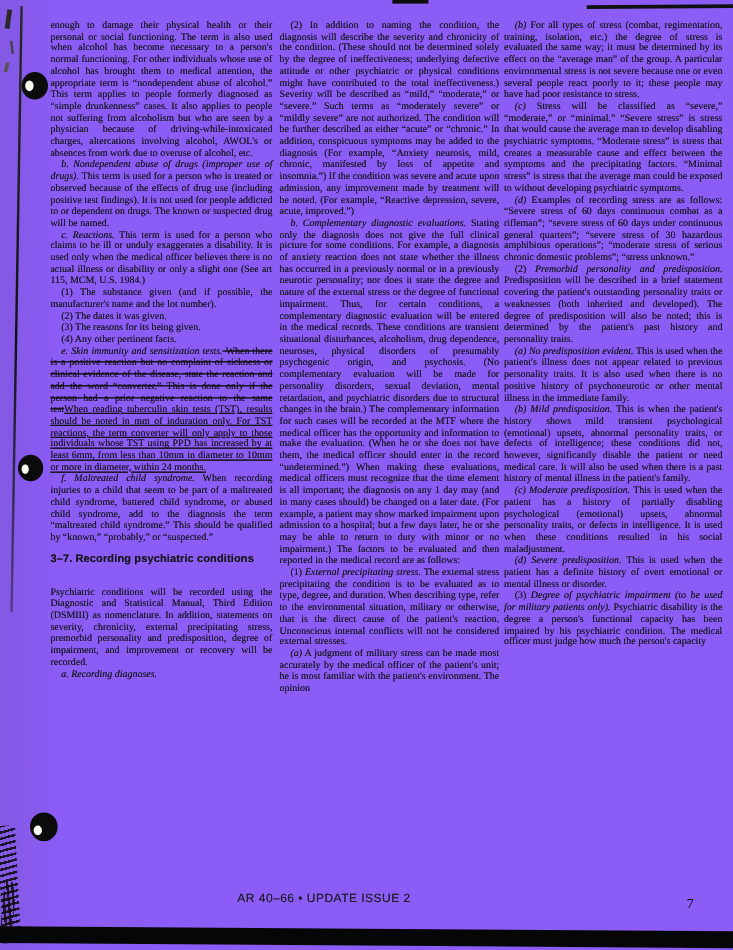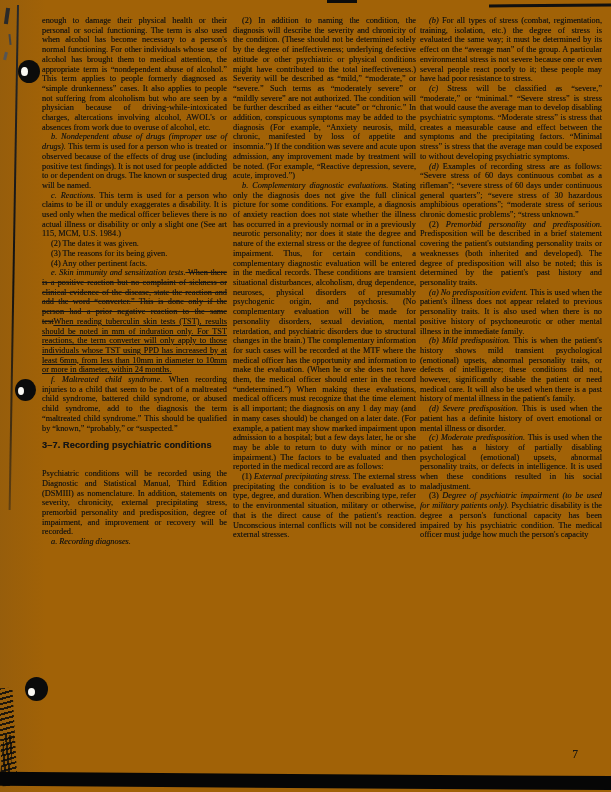--- a/index.html
+++ b/index.html
@@ -1,19 +1,19 @@
 <!DOCTYPE html>
 <html><head>
 <meta charset="utf-8">
 <style>
   html,body{margin:0;padding:0;background:#e8e6e0;}
   .page{
     position:relative;
     width:611px;height:792px;
-    background:#a16207;
+    background:#8b5cf6;
     overflow:hidden;
     font-family:"Liberation Serif", serif;
     color:#161616;
   }
   .edge-shade{
     position:absolute;left:0;top:0;width:46px;height:792px;
     background:linear-gradient(90deg, rgba(60,55,50,0.10), rgba(60,55,50,0.0));
     pointer-events:none;
   }
   .col{
@@ -101,40 +101,43 @@
   <div class="artifact blob blob-2"></div>
   <div class="artifact blob blob-3"></div>
   <div class="artifact scribble"></div>
   <div class="artifact scribble2"></div>
   <div class="artifact bottombar"></div>
 
   <div class="col col-1">
       <p class=" noindent"><span>enough to damage their physical health or their personal or social functioning. The term is also used when alcohol has become necessary to a person's normal functioning. For other individuals whose use of alcohol has brought them to medical attention, the appropriate term is “nondependent abuse of alcohol.” This term applies to people formerly diagnosed as “simple drunkenness” cases. It also applies to people not suffering from alcoholism but who are seen by a physician because of driving-while-intoxicated charges, altercations involving alcohol, AWOL's or absences from work due to overuse of alcohol, etc.</span></p>
       <p class=""><span class="it">b. Nondependent abuse of drugs (improper use of drugs).</span><span> This term is used for a person who is treated or observed because of the effects of drug use (including positive test findings). It is not used for people addicted to or dependent on drugs. The known or suspected drug will be named.</span></p>
       <p class=""><span class="it">c. Reactions.</span><span> This term is used for a person who claims to be ill or unduly exaggerates a disability. It is used only when the medical officer believes there is no actual illness or disability or only a slight one (See art 115, MCM, U.S. 1984.)</span></p>
+      <p class=""><span>(1) The substance given (and if possible, the manufacturer's name and the lot number).</span></p>
       <p class=""><span>(2) The dates it was given.</span></p>
       <p class=""><span>(3) The reasons for its being given.</span></p>
       <p class=""><span>(4) Any other pertinent facts.</span></p>
       <p class=""><span class="it">e. Skin immunity and sensitization tests.</span><span class="st"> When there is a positive reaction but no complaint of sickness or clinical evidence of the disease, state the reaction and add the word “converter.” This is done only if the person had a prior negative reaction to the same test</span><span class="ul">When reading tuberculin skin tests (TST), results should be noted in mm of induration only. For TST reactions, the term converter will only apply to those individuals whose TST using PPD has increased by at least 6mm, from less than 10mm in diameter to 10mm or more in diameter, within 24 months.</span></p>
       <p class=""><span class="it">f. Maltreated child syndrome.</span><span> When recording injuries to a child that seem to be part of a maltreated child syndrome, battered child syndrome, or abused child syndrome, add to the diagnosis the term “maltreated child syndrome.” This should be qualified by “known,” “probably,” or “suspected.”</span></p>
       <p class="heading"><span>3–7. Recording psychiatric conditions</span></p>
       <p class=" noindent"><span>Psychiatric conditions will be recorded using the Diagnostic and Statistical Manual, Third Edition (DSMIII) as nomenclature. In addition, statements on severity, chronicity, external precipitating stress, premorbid personality and predisposition, degree of impairment, and improvement or recovery will be recorded.</span></p>
       <p class=""><span class="it">a. Recording diagnoses.</span></p>
     </div>
   <div class="col col-2">
       <p class=""><span>(2) In addition to naming the condition, the diagnosis will describe the severity and chronicity of the condition. (These should not be determined solely by the degree of ineffectiveness; underlying defective attitude or other psychiatric or physical conditions might have contributed to the total ineffectiveness.) Severity will be described as “mild,” “moderate,” or “severe.” Such terms as “moderately severe” or “mildly severe” are not authorized. The condition will be further described as either “acute” or “chronic.” In addition, conspicuous symptoms may be added to the diagnosis (For example, “Anxiety neurosis, mild, chronic, manifested by loss of appetite and insomnia.”) If the condition was severe and acute upon admission, any improvement made by treatment will be noted. (For example, “Reactive depression, severe, acute, improved.”)</span></p>
       <p class=""><span class="it">b. Complementary diagnostic evaluations.</span><span> Stating only the diagnosis does not give the full clinical picture for some conditions. For example, a diagnosis of anxiety reaction does not state whether the illness has occurred in a previously normal or in a previously neurotic personality; nor does it state the degree and nature of the external stress or the degree of functional impairment. Thus, for certain conditions, a complementary diagnostic evaluation will be entered in the medical records. These conditions are transient situational disturbances, alcoholism, drug dependence, neuroses, physical disorders of presumably psychogenic origin, and psychosis. (No complementary evaluation will be made for personality disorders, sexual deviation, mental retardation, and psychiatric disorders due to structural changes in the brain.) The complementary information for such cases will be recorded at the MTF where the medical officer has the opportunity and information to make the evaluation. (When he or she does not have them, the medical officer should enter in the record “undetermined.”) When making these evaluations, medical officers must recognize that the time element is all important; the diagnosis on any 1 day may (and in many cases should) be changed on a later date. (For example, a patient may show marked impairment upon admission to a hospital; but a few days later, he or she may be able to return to duty with minor or no impairment.) The factors to be evaluated and then reported in the medical record are as follows:</span></p>
       <p class=""><span>(1) </span><span class="it">External precipitating stress.</span><span> The external stress precipitating the condition is to be evaluated as to type, degree, and duration. When describing type, refer to the environmental situation, military or otherwise, that is the direct cause of the patient's reaction. Unconscious internal conflicts will not be considered external stresses.</span></p>
+      <p class=""><span class="it">(a)</span><span> A judgment of military stress can be made most accurately by the medical officer of the patient's unit; he is most familiar with the patient's environment. The opinion</span></p>
     </div>
   <div class="col col-3">
       <p class=""><span class="it">(b)</span><span> For all types of stress (combat, regimentation, training, isolation, etc.) the degree of stress is evaluated the same way; it must be determined by its effect on the “average man” of the group. A particular environmental stress is not severe because one or even several people react poorly to it; these people may have had poor resistance to stress.</span></p>
       <p class=""><span class="it">(c)</span><span> Stress will be classified as “severe,” “moderate,” or “minimal.” “Severe stress” is stress that would cause the average man to develop disabling psychiatric symptoms. “Moderate stress” is stress that creates a measurable cause and effect between the symptoms and the precipitating factors. “Minimal stress” is stress that the average man could be exposed to without developing psychiatric symptoms.</span></p>
       <p class=""><span class="it">(d)</span><span> Examples of recording stress are as follows: “Severe stress of 60 days continuous combat as a rifleman”; “severe stress of 60 days under continuous general quarters”; “severe stress of 30 hazardous amphibious operations”; “moderate stress of serious chronic domestic problems”; “stress unknown.”</span></p>
       <p class=""><span>(2) </span><span class="it">Premorbid personality and predisposition.</span><span> Predisposition will be described in a brief statement covering the patient's outstanding personality traits or weaknesses (both inherited and developed). The degree of predisposition will also be noted; this is determined by the patient's past history and personality traits.</span></p>
       <p class=""><span class="it">(a) No predisposition evident.</span><span> This is used when the patient's illness does not appear related to previous personality traits. It is also used when there is no positive history of psychoneurotic or other mental illness in the immediate family.</span></p>
       <p class=""><span class="it">(b) Mild predisposition.</span><span> This is when the patient's history shows mild transient psychological (emotional) upsets, abnormal personality traits, or defects of intelligence; these conditions did not, however, significantly disable the patient or need medical care. It will also be used when there is a past history of mental illness in the patient's family.</span></p>
+      <p class=""><span class="it">(c) Moderate predisposition.</span><span> This is used when the patient has a history of partially disabling psychological (emotional) upsets, abnormal personality traits, or defects in intelligence. It is used when these conditions resulted in his social maladjustment.</span></p>
       <p class=""><span class="it">(d) Severe predisposition.</span><span> This is used when the patient has a definite history of overt emotional or mental illness or disorder.</span></p>
-      <p class=""><span class="it">(c) Moderate predisposition.</span><span> This is used when the patient has a history of partially disabling psychological (emotional) upsets, abnormal personality traits, or defects in intelligence. It is used when these conditions resulted in his social maladjustment.</span></p>
       <p class=""><span>(3) </span><span class="it">Degree of psychiatric impairment (to be used for military patients only).</span><span> Psychiatric disability is the degree a person's functional capacity has been impaired by his psychiatric condition. The medical officer must judge how much the person's capacity</span></p>
     </div>
 
+  <div class="footer">AR 40–66 • UPDATE ISSUE 2</div>
   <div class="pagenum">7</div>
 </div>
 
 </body></html>

